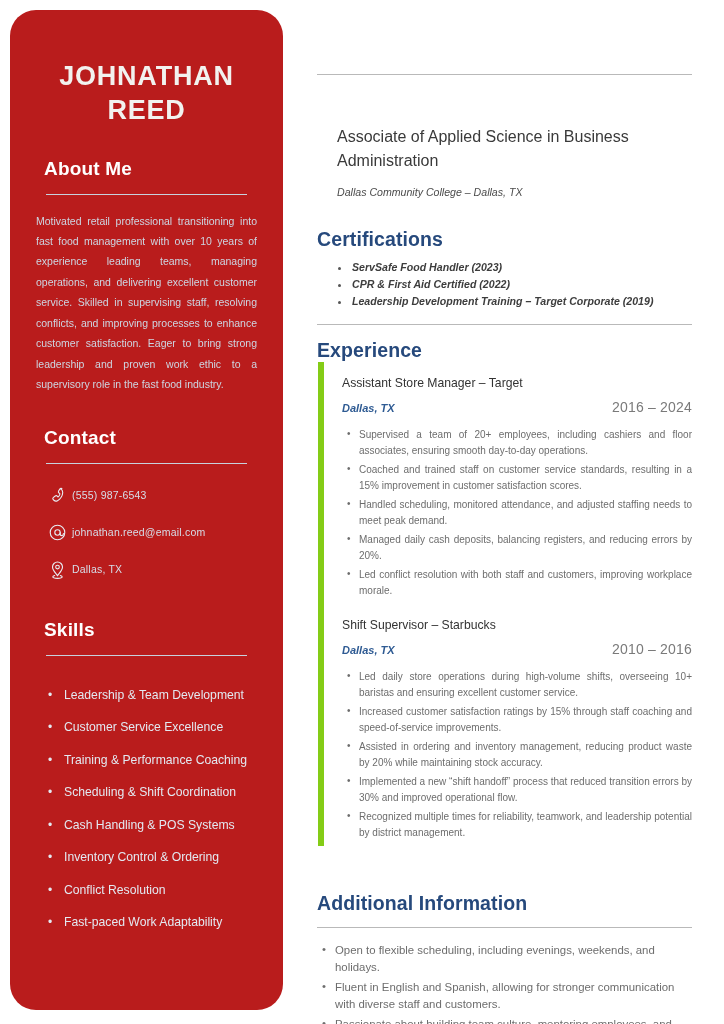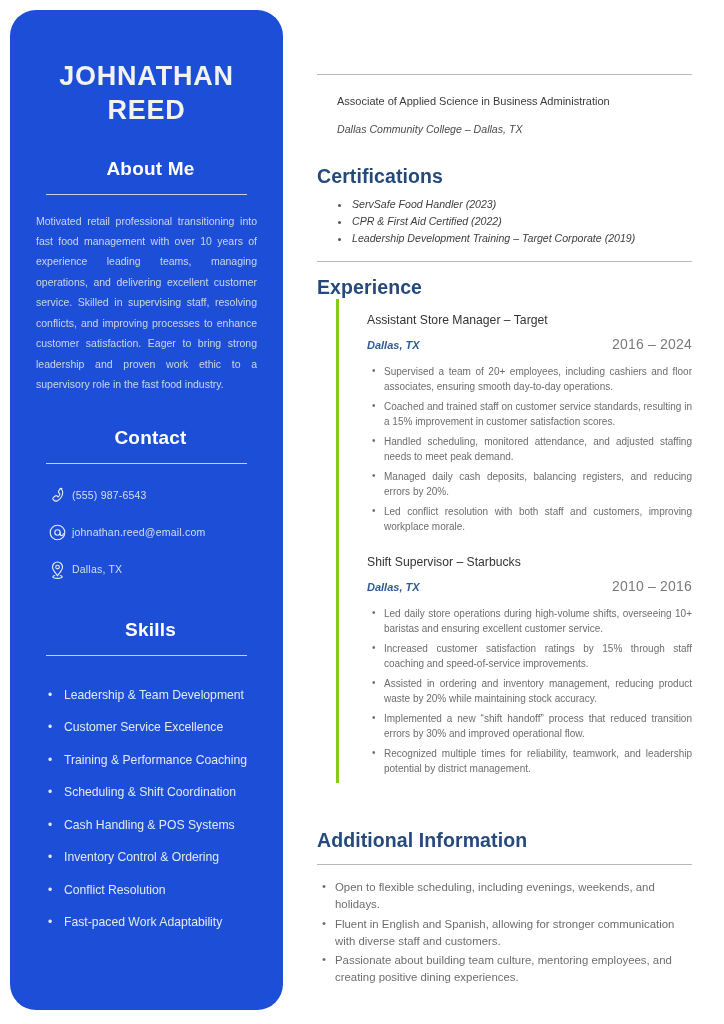--- a/index.html
+++ b/index.html
@@ -17,21 +17,21 @@
     overflow: hidden;
   }
 
   
   .sidebar {
     position: absolute;
     left: 10px;
     top: 10px;
     width: 273px;
     height: 1000px;
-    background: #1d4ed8;
+    background: #b91c1c;
     border-radius: 26px;
     padding: 36px 26px 20px 26px;
     color: #ffffff;
   }
   .name-block {
     text-align: center;
     margin-top: 14px;
     margin-bottom: 30px;
   }
   .name-line {
@@ -40,21 +40,21 @@
     letter-spacing: 0.8px;
     line-height: 1.25;
     color: #f2f2ef;
   }
   .side-heading {
     font-size: 19px;
     font-weight: bold;
     color: #ffffff;
     letter-spacing: 0.2px;
   }
-  .side-heading.center { text-align: center; padding-left: 8px; }
+  .side-heading.center { text-align: left; padding-left: 8px; }
   .side-rule {
     height: 1px;
     background: #c8d1dd;
     margin: 14px 0 16px 0;
   }
   .side-rule.inset { margin-left: 10px; margin-right: 10px; }
   .about-text {
     font-size: 10.5px;
     line-height: 1.95;
     color: #cdd6e2;
@@ -119,52 +119,54 @@
     color: #26497C;
     letter-spacing: 0.1px;
   }
   .main-rule {
     height: 1px;
     background: #b9b9b9;
     margin-top: 12px;
   }
   .edu-body { padding: 18px 0 0 20px; }
   .edu-degree {
-    font-size: 11px;
+    font-size: 16px;
     color: #3a3a3a;
     line-height: 1.5;
+    margin-top: 32px;
   }
   .edu-school {
     font-size: 10.6px;
     color: #4b4b4b;
     font-style: italic;
     margin-top: 13px;
   }
   .section-gap-edu { height: 30px; }
 
   .cert-list {
     margin-top: 8px;
     padding-left: 33px;
     list-style: disc;
   }
   .cert-list li {
     font-size: 10.6px;
     font-style: italic;
     color: #3d3d3d;
     line-height: 1.62;
     padding-left: 2px;
+    font-weight: bold;
   }
   .cert-list li::marker { font-size: 9px; color: #555; }
   .cert-rule { height: 1px; background: #b9b9b9; margin-top: 14px; }
 
   .exp-heading-wrap { margin-top: 14px; }
   .exp-entry {
-    margin-left: 19px;
-    padding-left: 28px;
-    border-left: 3px solid #84cc16;
+    margin-left: 1px;
+    padding-left: 18px;
+    border-left: 6px solid #84cc16;
     padding-top: 14px;
     padding-bottom: 2px;
   }
   .exp-title {
     font-size: 12.2px;
     color: #333333;
     font-weight: normal;
   }
   .exp-meta {
     display: flex;

